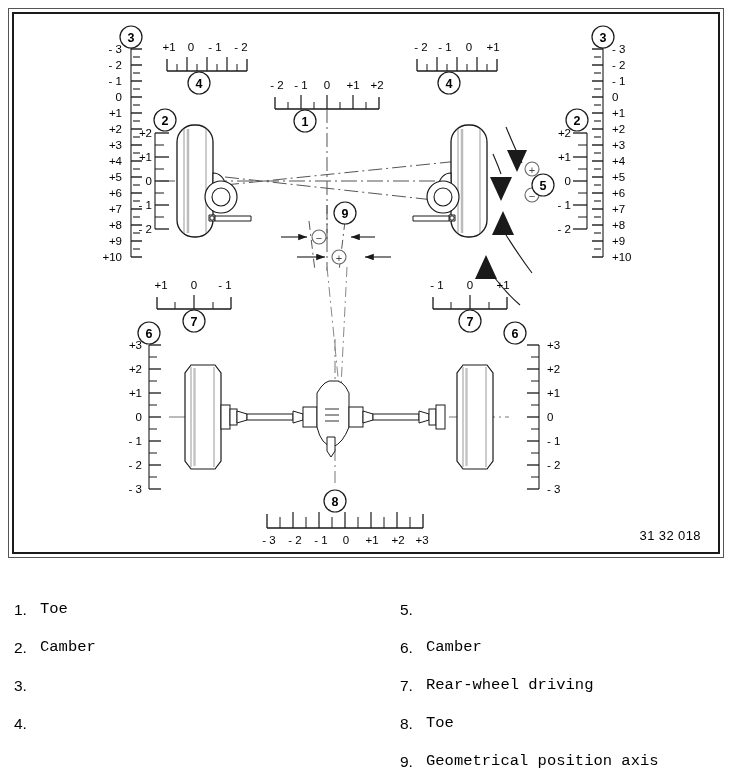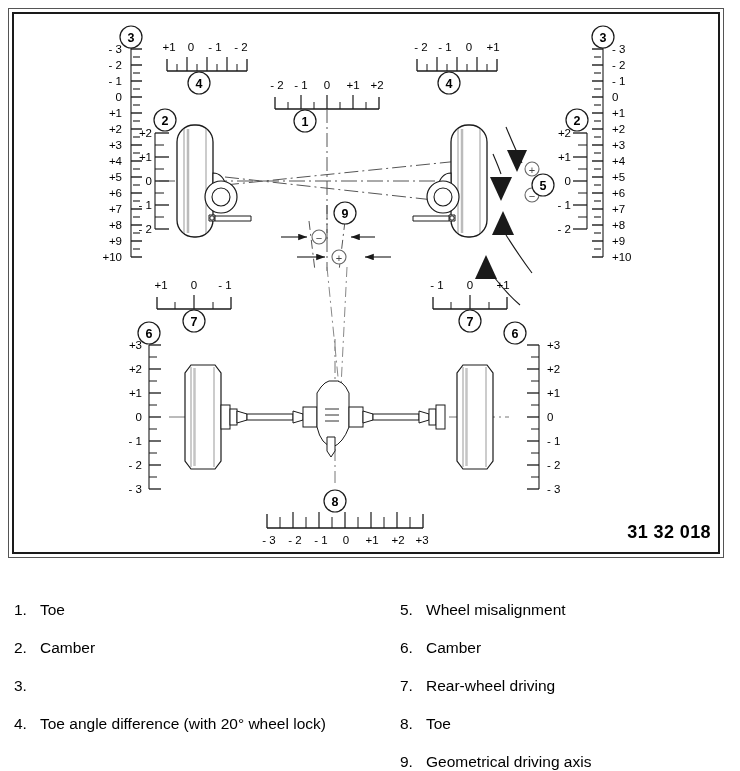--- a/index.html
+++ b/index.html
@@ -8,22 +8,22 @@
   .frame{position:absolute;left:8px;top:8px;width:714px;height:548px;
          border:1px solid #555;background:#fff;}
   .frame-inner{position:absolute;left:3px;top:3px;right:3px;bottom:3px;border:2px solid #1a1a1a;}
   svg.diagram{position:absolute;left:0;top:0;}
   .legend{position:absolute;left:0;top:600px;width:740px;height:171px;}
   .legend-col{position:absolute;top:0;}
   .legend-col.left{left:14px;width:400px;}
   .legend-col.right{left:400px;width:340px;}
   .legend-row{display:flex;align-items:flex-start;height:38px;font-size:15.5px;line-height:19px;}
   .legend-num{width:26px;flex:none;text-align:left;}
-  .legend-txt{flex:1;}
-  .partno{position:absolute;right:12px;bottom:14px;font-size:18px;font-weight:bold;letter-spacing:.4px;}
+  .legend-txt{flex:1;font-family:Liberation Mono, monospace;}
+  .partno{position:absolute;right:22px;bottom:14px;font-size:13px;font-weight:normal;letter-spacing:.4px;}
 </style>
 </head>
 <body>
 
 <div id="root">
 
   <div class="frame">
     <div class="frame-inner"></div>
 
     <svg class="diagram" width="714" height="548" viewBox="0 0 714 548">
@@ -552,40 +552,38 @@
       </div>
       <div class="legend-row">
         <span class="legend-num">2.</span>
         <span class="legend-txt">Camber</span>
       </div>
       <div class="legend-row">
         <span class="legend-num">3.</span>
       </div>
       <div class="legend-row">
         <span class="legend-num">4.</span>
-        <span class="legend-txt">Toe angle difference (with 20° wheel lock)</span>
       </div>
     </div>
     <div class="legend-col right">
       <div class="legend-row">
         <span class="legend-num">5.</span>
-        <span class="legend-txt">Wheel misalignment</span>
       </div>
       <div class="legend-row">
         <span class="legend-num">6.</span>
         <span class="legend-txt">Camber</span>
       </div>
       <div class="legend-row">
         <span class="legend-num">7.</span>
         <span class="legend-txt">Rear-wheel driving</span>
       </div>
       <div class="legend-row">
         <span class="legend-num">8.</span>
         <span class="legend-txt">Toe</span>
       </div>
       <div class="legend-row">
         <span class="legend-num">9.</span>
-        <span class="legend-txt">Geometrical driving axis</span>
+        <span class="legend-txt">Geometrical position axis</span>
       </div>
     </div>
   </div>
 
 </div>
 
 </body></html>

